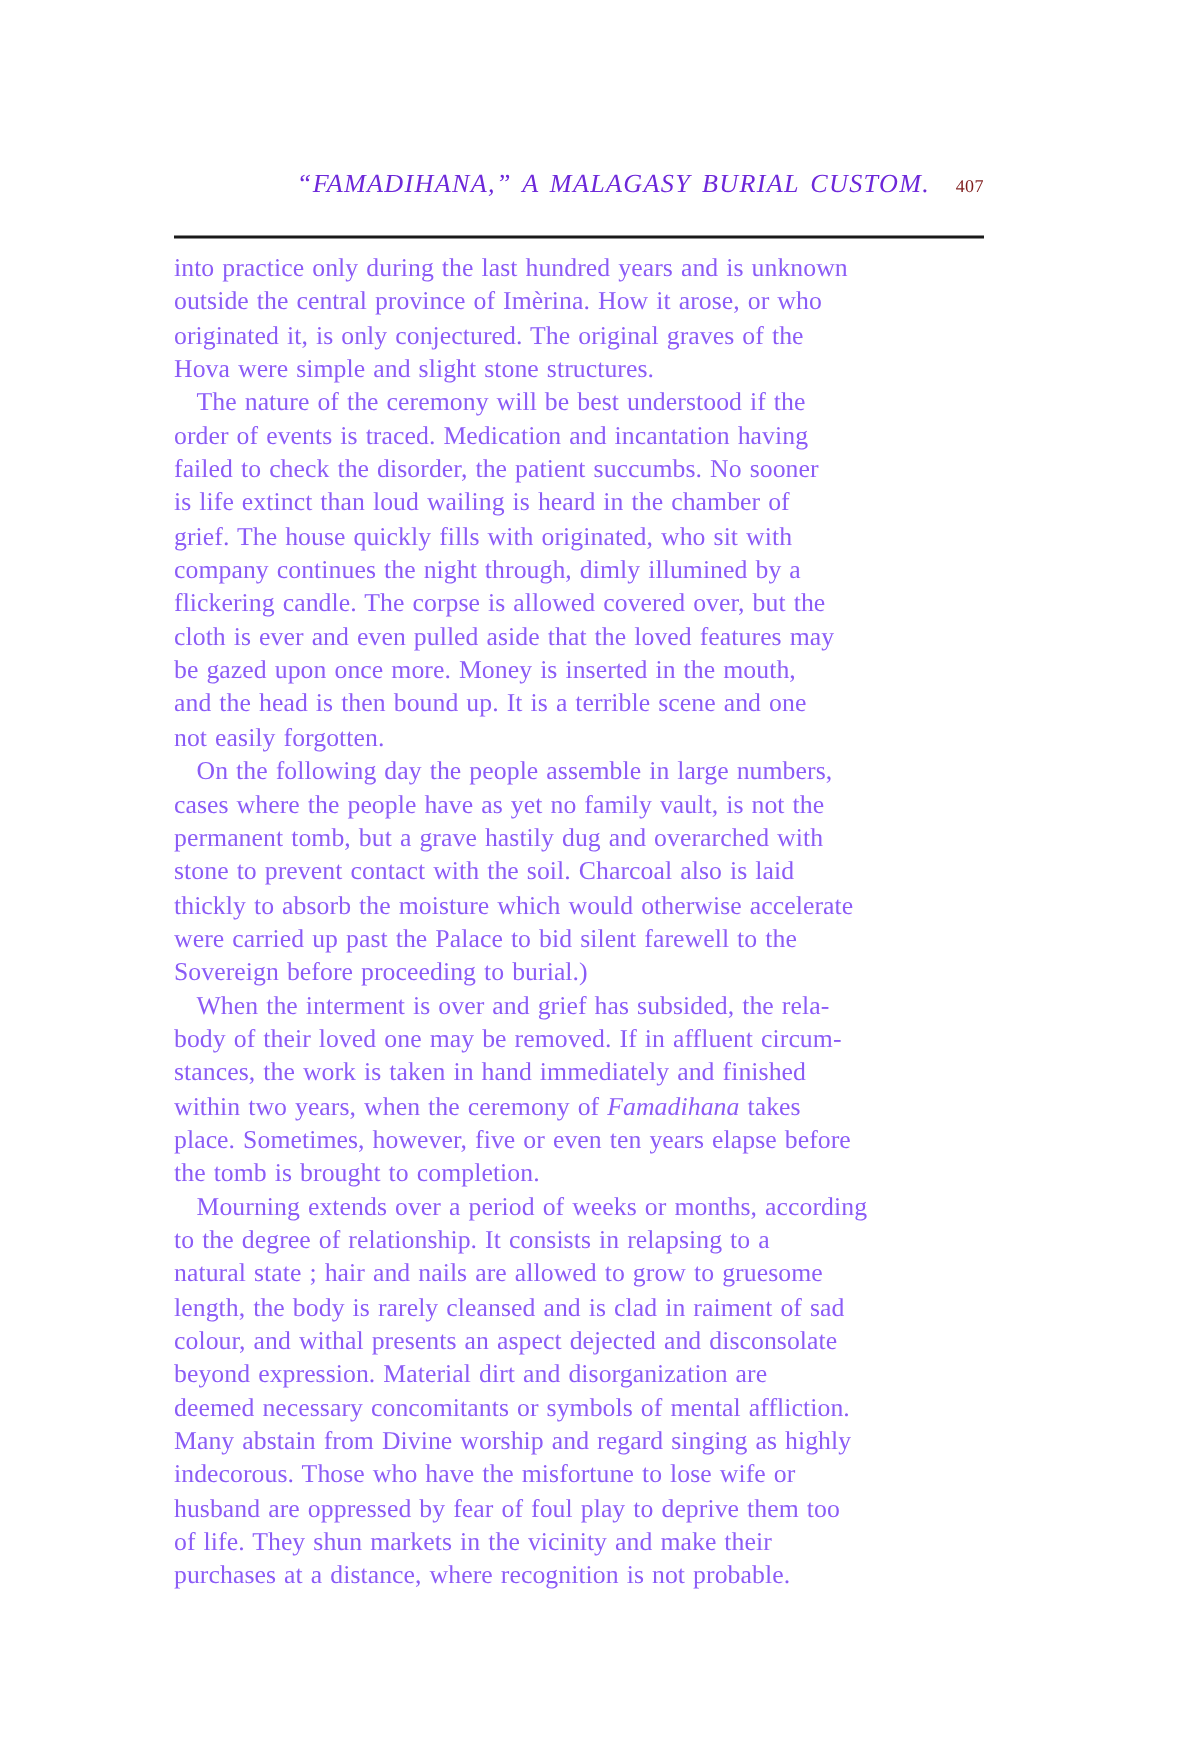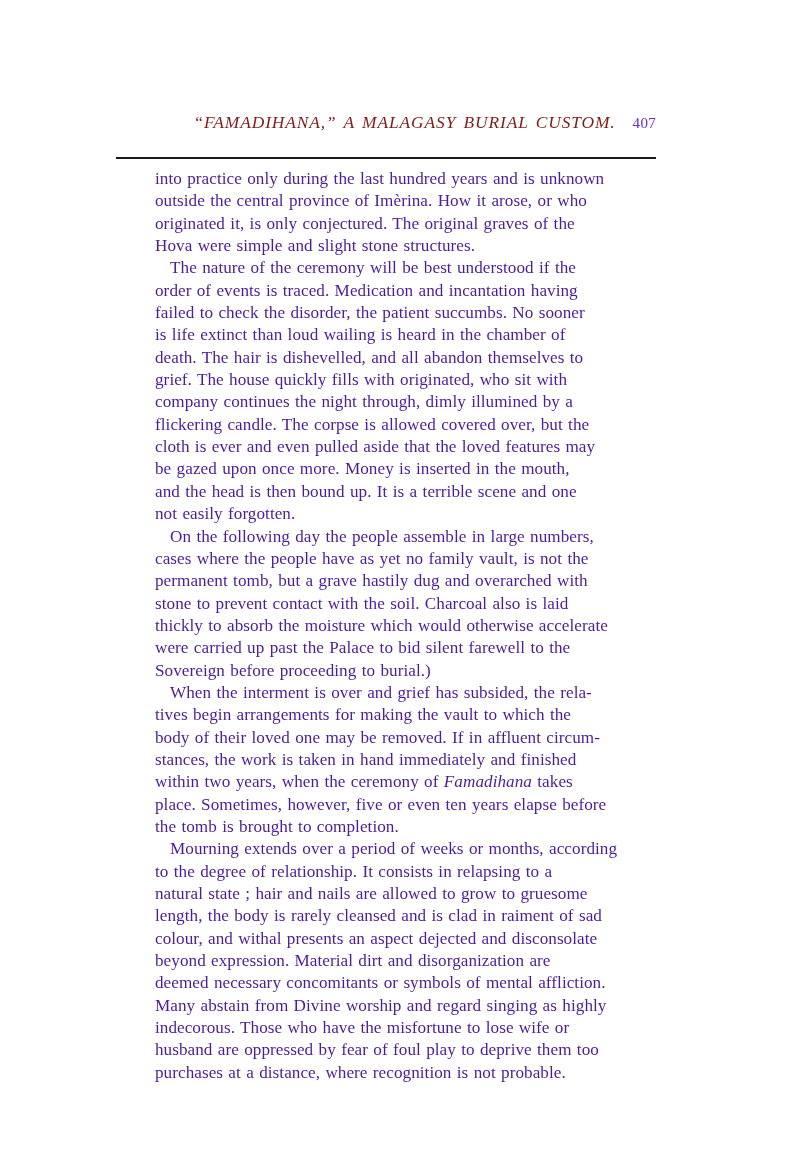--- a/index.html
+++ b/index.html
@@ -39,27 +39,27 @@
     justify-content: flex-end;
     width: 100%;
     height: 30px;
   }
   .head-title {
     font-style: italic;
     font-size: 17.4px;
     letter-spacing: 0.9px;
     word-spacing: 2px;
     white-space: nowrap;
-    color: #7f1d1d;
+    color: #6d28d9;
   }
   .head-folio {
-    font-size: 15px;
+    font-size: 12px;
     margin-left: 17px;
     letter-spacing: 0.3px;
-    color: #6d28d9;
+    color: #7f1d1d;
   }
 
   .head-rule {
     position: absolute;
     left: 116px;
     top: 157px;
     width: 540px;
     height: 2px;
     background: #1a1a1a;
   }
@@ -75,23 +75,22 @@
   .para {
     margin: 0;
   }
 
   
   .line {
     display: block;
     font-size: 17.15px;
     line-height: 22.35px;
     white-space: nowrap;
-    color: #4c1d95;
+    color: #8b5cf6;
     letter-spacing: 0.05px;
-    margin-left: 39px;
   }
   .line.indent {
     text-indent: 15px;
   }
   .line i {
     text-align: right;
   }
   .ws1  { word-spacing: 1px; }
 </style>
 </head>
@@ -113,55 +112,54 @@
         <span class="line ws1">into practice only during the last hundred years and is unknown</span>
         <span class="line ws1">outside the central province of Imèrina.   How it arose,  or  who</span>
         <span class="line ws1">originated it, is only conjectured.   The  original  graves  of  the</span>
         <span class="line ws1">Hova were simple and slight stone structures.</span>
       </p>
       <p class="para">
         <span class="line ws1 indent">The  nature  of  the  ceremony  will  be  best  understood  if  the</span>
         <span class="line ws1">order of events is traced.   Medication  and  incantation  having</span>
         <span class="line ws1">failed to check the disorder, the patient  succumbs.   No  sooner</span>
         <span class="line ws1">is life extinct than loud  wailing  is  heard  in  the  chamber  of</span>
-        <span class="line ws1">death.   The hair is dishevelled, and all abandon themselves  to</span>
         <span class="line ws1">grief.   The house quickly fills  with  originated,  who  sit  with</span>
         <span class="line ws1">company continues the  night  through,  dimly  illumined  by  a</span>
         <span class="line ws1">flickering candle.   The corpse is allowed covered  over,  but  the</span>
         <span class="line ws1">cloth is ever and even pulled aside that the loved  features  may</span>
         <span class="line ws1">be gazed upon once more.   Money  is  inserted  in  the  mouth,</span>
         <span class="line ws1">and the head is then bound up.   It is a terrible  scene  and  one</span>
         <span class="line ws1">not easily forgotten.</span>
       </p>
       <p class="para">
         <span class="line ws1 indent">On the following day the people assemble in  large  numbers,</span>
         <span class="line ws1">cases where the people have as yet no family  vault,  is  not  the</span>
         <span class="line ws1">permanent tomb, but a grave hastily dug  and  overarched  with</span>
         <span class="line ws1">stone to prevent contact with  the  soil.   Charcoal  also  is  laid</span>
         <span class="line ws1">thickly to absorb the moisture which would otherwise accelerate</span>
         <span class="line ws1">were carried up past  the  Palace  to  bid  silent  farewell  to  the</span>
         <span class="line ws1">Sovereign before proceeding to burial.)</span>
       </p>
       <p class="para">
         <span class="line ws1 indent">When the interment is over and grief has subsided,  the  rela-</span>
-        <span class="line ws1">tives begin  arrangements  for  making  the  vault  to  which  the</span>
         <span class="line ws1">body of their loved one may be removed.   If in affluent circum-</span>
         <span class="line ws1">stances, the work is taken  in  hand  immediately  and  finished</span>
         <span class="line ws1">within  two  years,  when  the  ceremony  of  <i>Famadihana</i><span> takes</span></span>
         <span class="line ws1">place.   Sometimes, however, five or even ten years elapse before</span>
         <span class="line ws1">the tomb is brought to completion.</span>
       </p>
       <p class="para">
         <span class="line ws1 indent">Mourning extends over a period of weeks or months, according</span>
         <span class="line ws1">to  the  degree  of  relationship.   It  consists  in  relapsing  to  a</span>
         <span class="line ws1">natural state ;  hair and nails are allowed to  grow  to  gruesome</span>
         <span class="line ws1">length, the body is rarely cleansed and is clad in raiment of sad</span>
         <span class="line ws1">colour, and withal presents an aspect dejected and disconsolate</span>
         <span class="line ws1">beyond  expression.   Material  dirt  and  disorganization  are</span>
         <span class="line ws1">deemed necessary concomitants or symbols of mental  affliction.</span>
         <span class="line ws1">Many abstain from Divine worship and regard singing as highly</span>
         <span class="line ws1">indecorous.   Those  who  have  the  misfortune  to  lose  wife  or</span>
         <span class="line ws1">husband are oppressed by fear of foul play to deprive  them  too</span>
+        <span class="line ws1">of life.   They  shun  markets  in  the  vicinity  and  make  their</span>
         <span class="line ws1">purchases  at  a  distance,  where  recognition  is  not  probable.</span>
       </p>
     </div>
 
 </div>
 
 </body></html>

